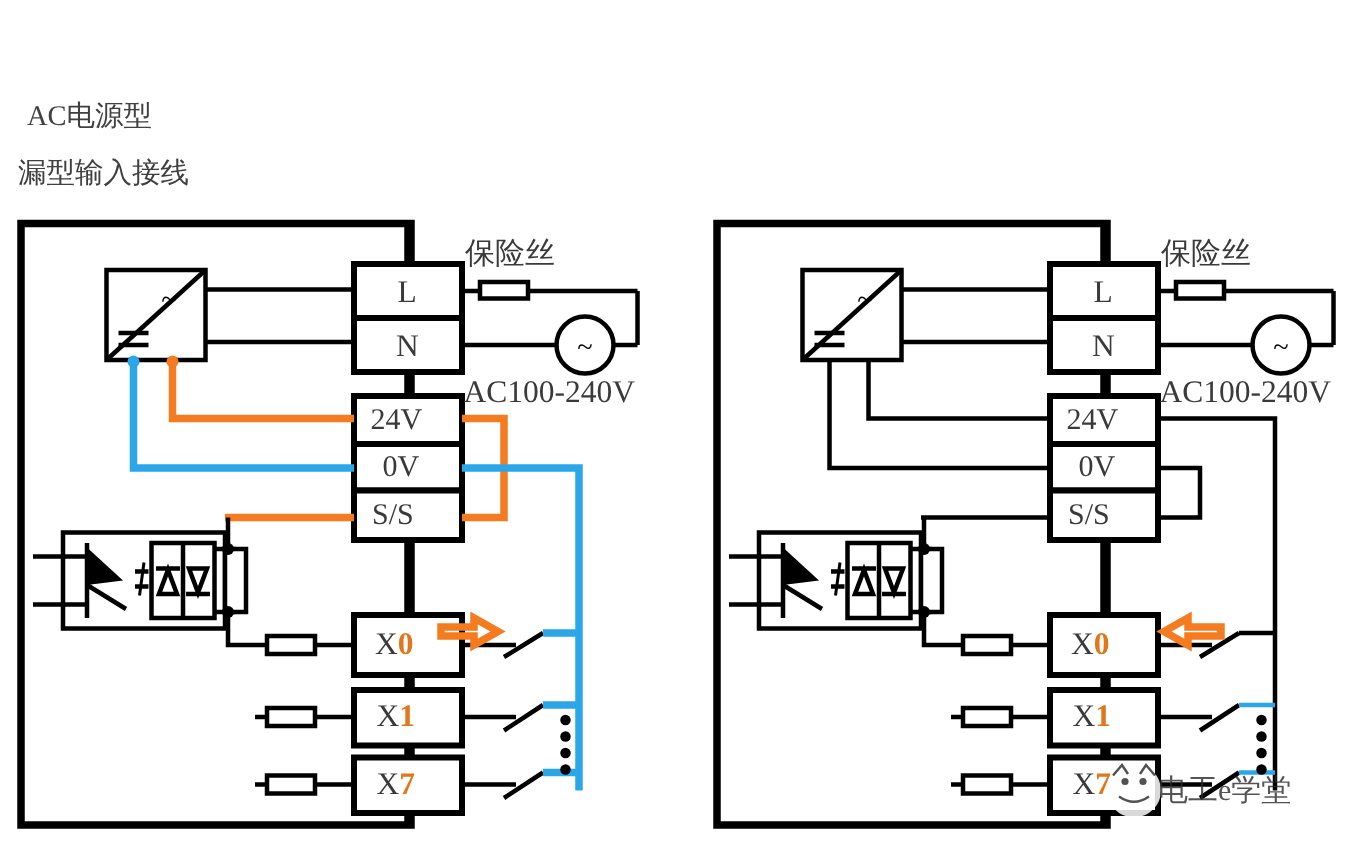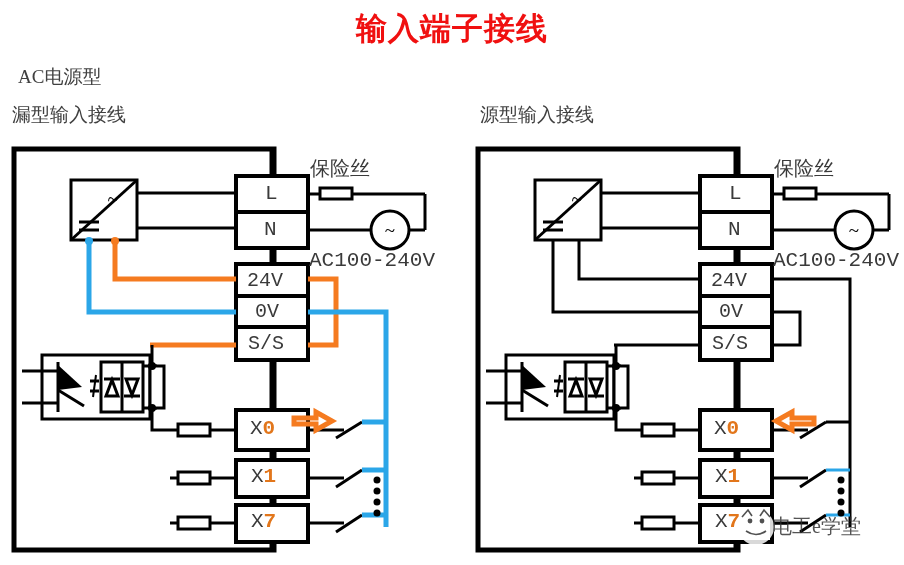--- a/index.html
+++ b/index.html
@@ -41,38 +41,36 @@
     white-space: nowrap;
   }
   .cap-left-1 { left: 18px; top: 64px; }
   .cap-left-2 { left: 12px; top: 102px; }
   .cap-right-1 { left: 480px; top: 102px; }
   .lbl {
     position: absolute;
     color: #3a3a3a;
     font-size: 19px;
     white-space: nowrap;
-    font-family: Liberation Mono, monospace;
+    font-family: Liberation Serif, serif;
   }
   .svg-layer {
     position: absolute;
     left: 0;
     top: 0;
   }
 </style>
 </head>
 <body>
 
 <div id="root">
 
-  <div class="title">输入端子接线</div>
 
   <div class="caption cap-left-1">AC电源型</div>
   <div class="caption cap-left-2">漏型输入接线</div>
-  <div class="caption cap-right-1">源型输入接线</div>
 
   <svg class="svg-layer" width="904" height="565">
 
     <g>
       <rect x="14" y="149" width="260" height="401" fill="none" stroke="#000" stroke-width="5"></rect>
     </g>
 
     <g>
       <rect x="71" y="180" width="66" height="60" fill="#fff" stroke="#000" stroke-width="3"></rect>
       <line x1="71" y1="240" x2="137" y2="180" stroke="#000" stroke-width="3"></line>

